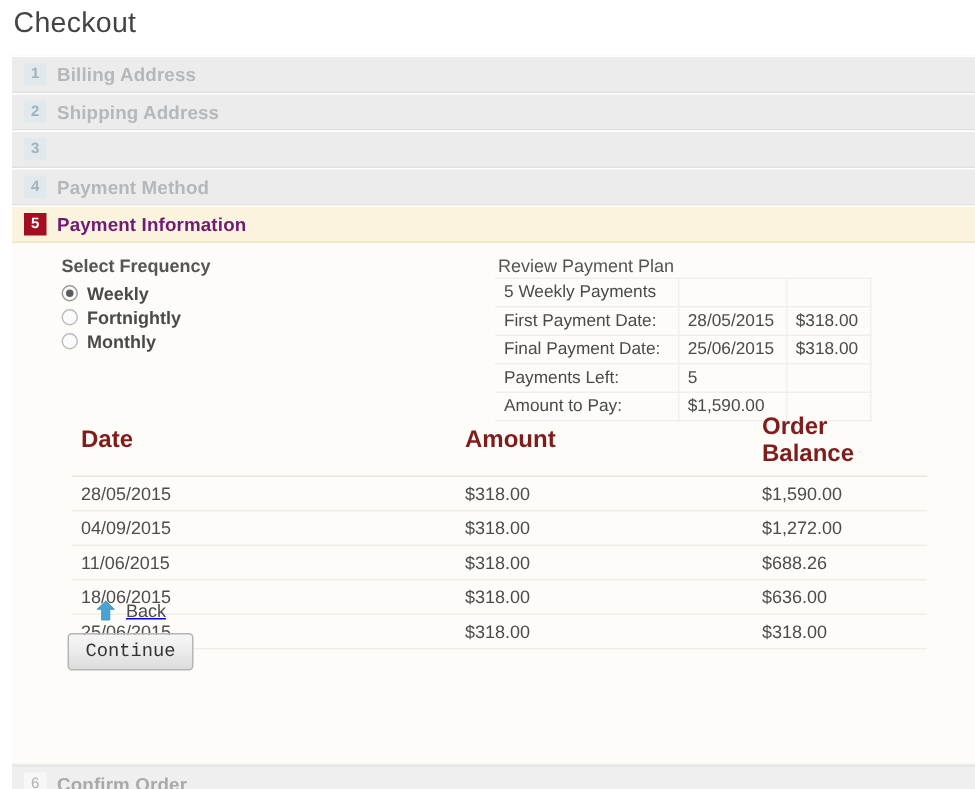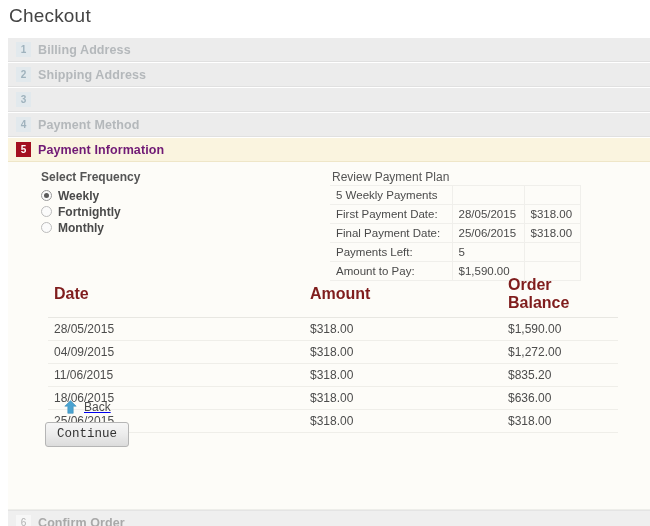--- a/index.html
+++ b/index.html
@@ -353,21 +353,21 @@
               <td>$1,590.00</td>
             </tr>
             <tr>
               <td>04/09/2015</td>
               <td>$318.00</td>
               <td>$1,272.00</td>
             </tr>
             <tr>
               <td>11/06/2015</td>
               <td>$318.00</td>
-              <td>$835.20</td>
+              <td>$688.26</td>
             </tr>
             <tr>
               <td>18/06/2015</td>
               <td>$318.00</td>
               <td>$636.00</td>
             </tr>
             <tr>
               <td>25/06/2015</td>
               <td>$318.00</td>
               <td>$318.00</td>

